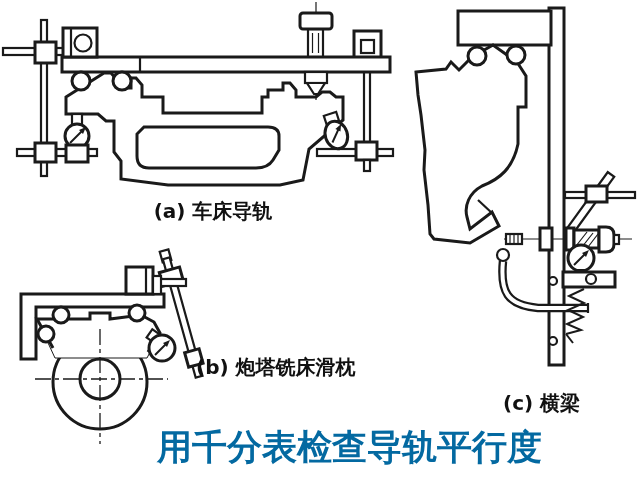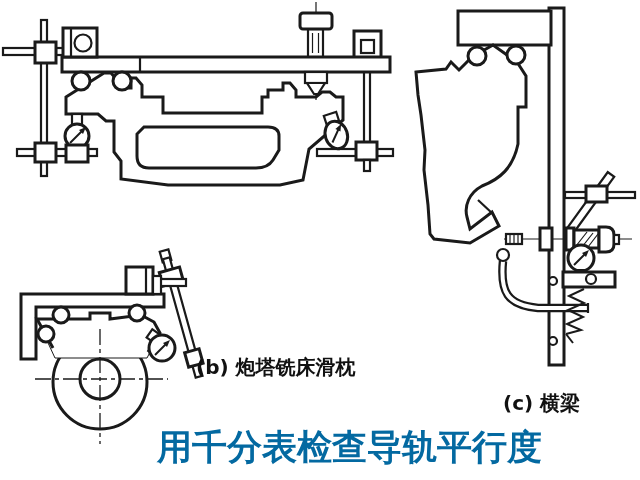--- a/index.html
+++ b/index.html
@@ -176,17 +176,18 @@
 
     <rect x="563" y="272" width="52" height="15" class="s3"></rect>
     <circle cx="591" cy="279" r="5" class="s2"></circle>
     <polyline points="584,289 569,296 584,303 568,310 583,317 567,324 581,330 566,334" class="sn2"></polyline>
     <line x1="566" y1="334" x2="573" y2="343" class="sn2"></line>
     <circle cx="553" cy="281" r="4" class="s2"></circle>
     <circle cx="553" cy="341" r="4" class="s2"></circle>
   </g>
 </svg>
 
+<div class="fig-label" style="left:118px;top:198px;width:190px;text-align:center;">(a) 车床导轨</div>
 <div class="fig-label" style="left:503px;top:390px;">(c) 横梁</div>
 <div class="fig-label" style="left:196px;top:354px;">(b) 炮塔铣床滑枕</div>
 <div class="caption">用千分表检查导轨平行度</div>
 
 </div>
 
 </body></html>

